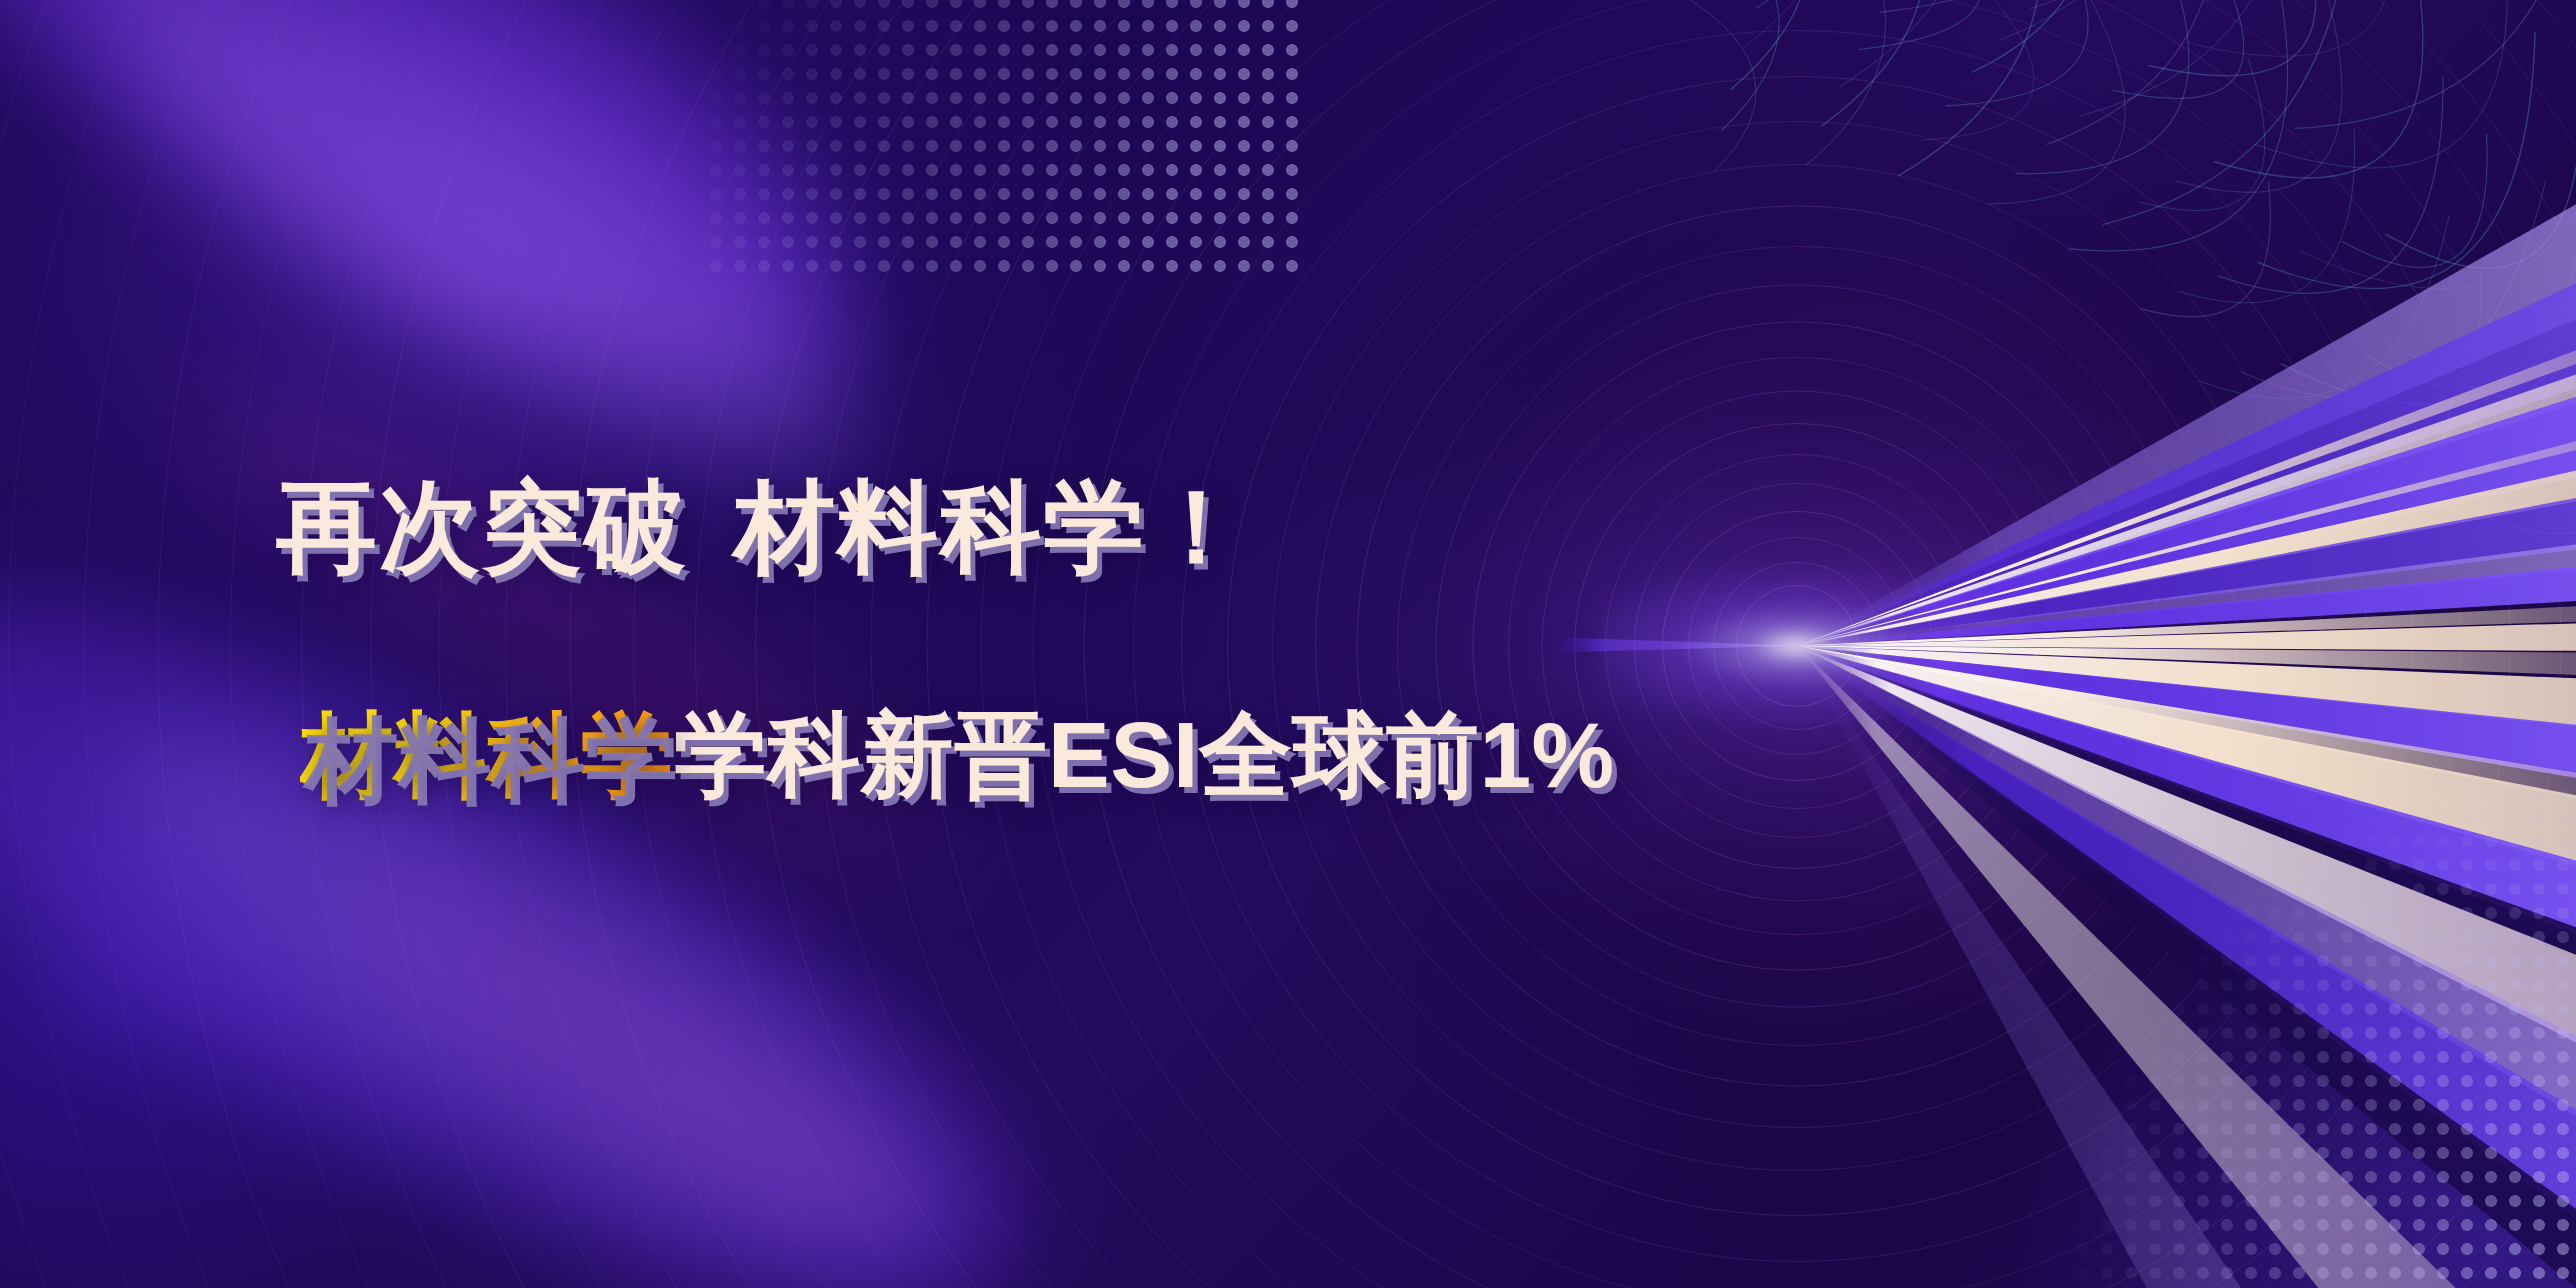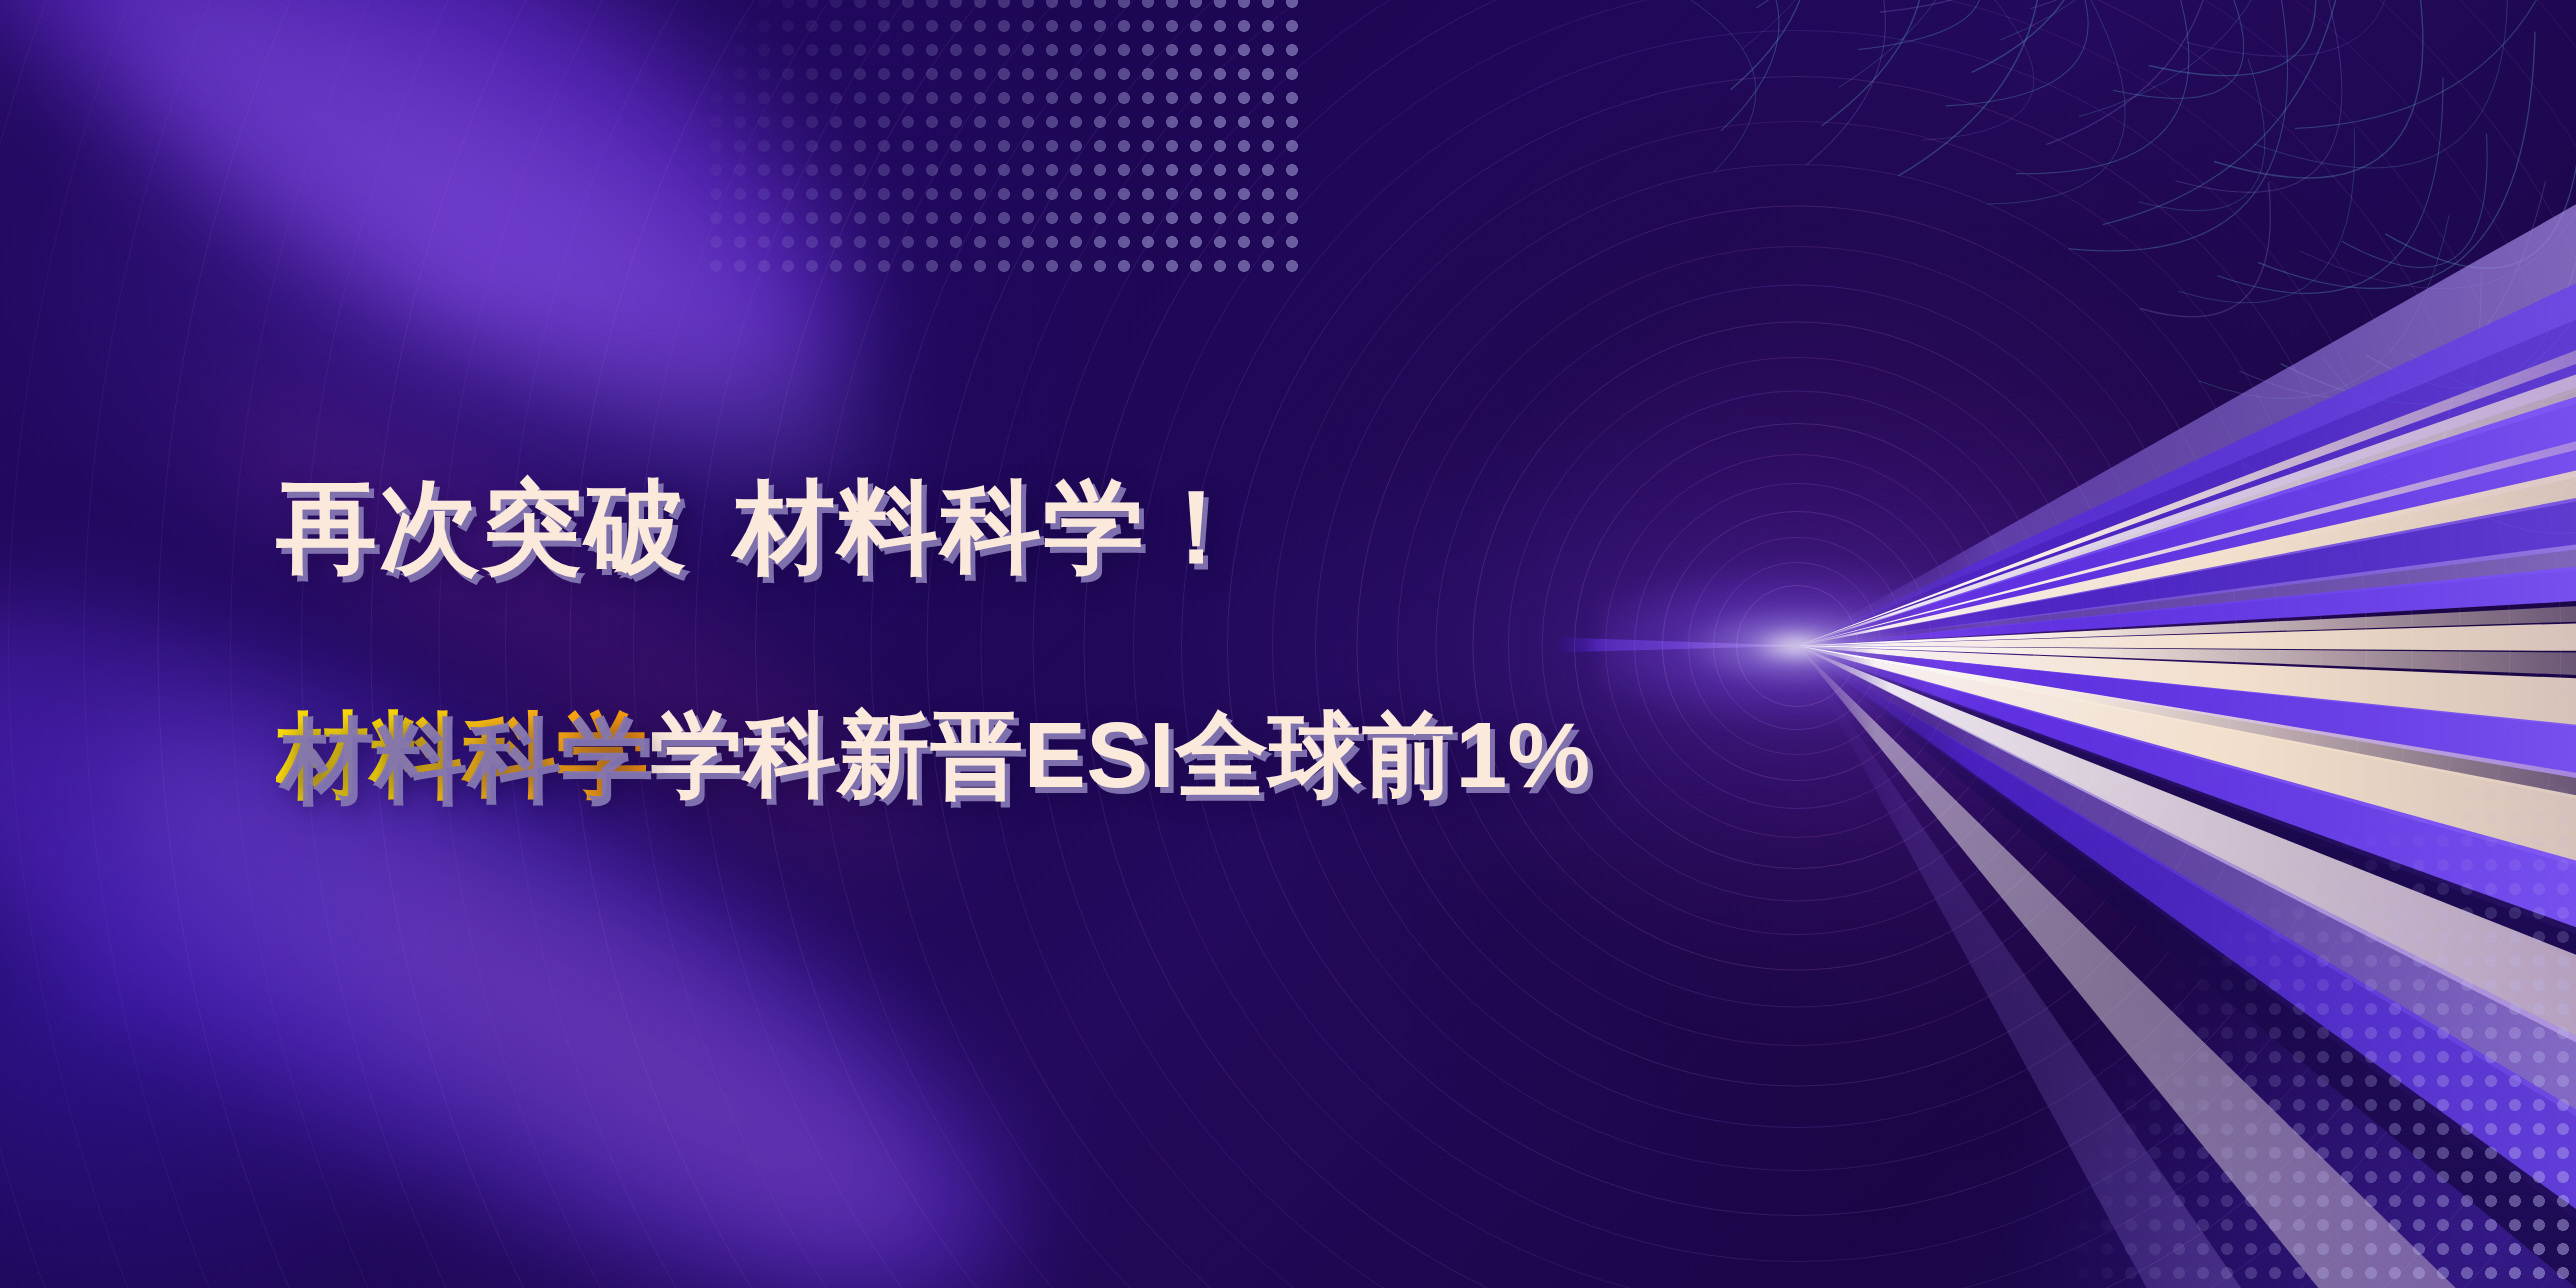--- a/index.html
+++ b/index.html
@@ -129,21 +129,21 @@
   }
   .gap { display: inline-block; width: 46px; }
   .hl {
     background: linear-gradient(100deg, #FFE10A 0%, #FFDC07 30%, #FFB715 62%, #FF9606 100%);
     -webkit-background-clip: text;
             background-clip: text;
     color: transparent;
     -webkit-text-fill-color: transparent;
   }
   
-  .hl-wrap { position: relative; display: inline-block; }
+  .hl-wrap { position: relative; display: inline-block; margin-left: 24px; }
   .hl-shadow {
     position: absolute;
     left: 5.2px; top: 6px;
     color: rgba(132,118,178,0.95);
     z-index: -1;
     -webkit-text-fill-color: rgba(132,118,178,0.95);
   }
 
   .sr { position: absolute; width: 0.9px; height: 0.9px; overflow: hidden; clip: rect(0 0 0 0); }
 </style>

